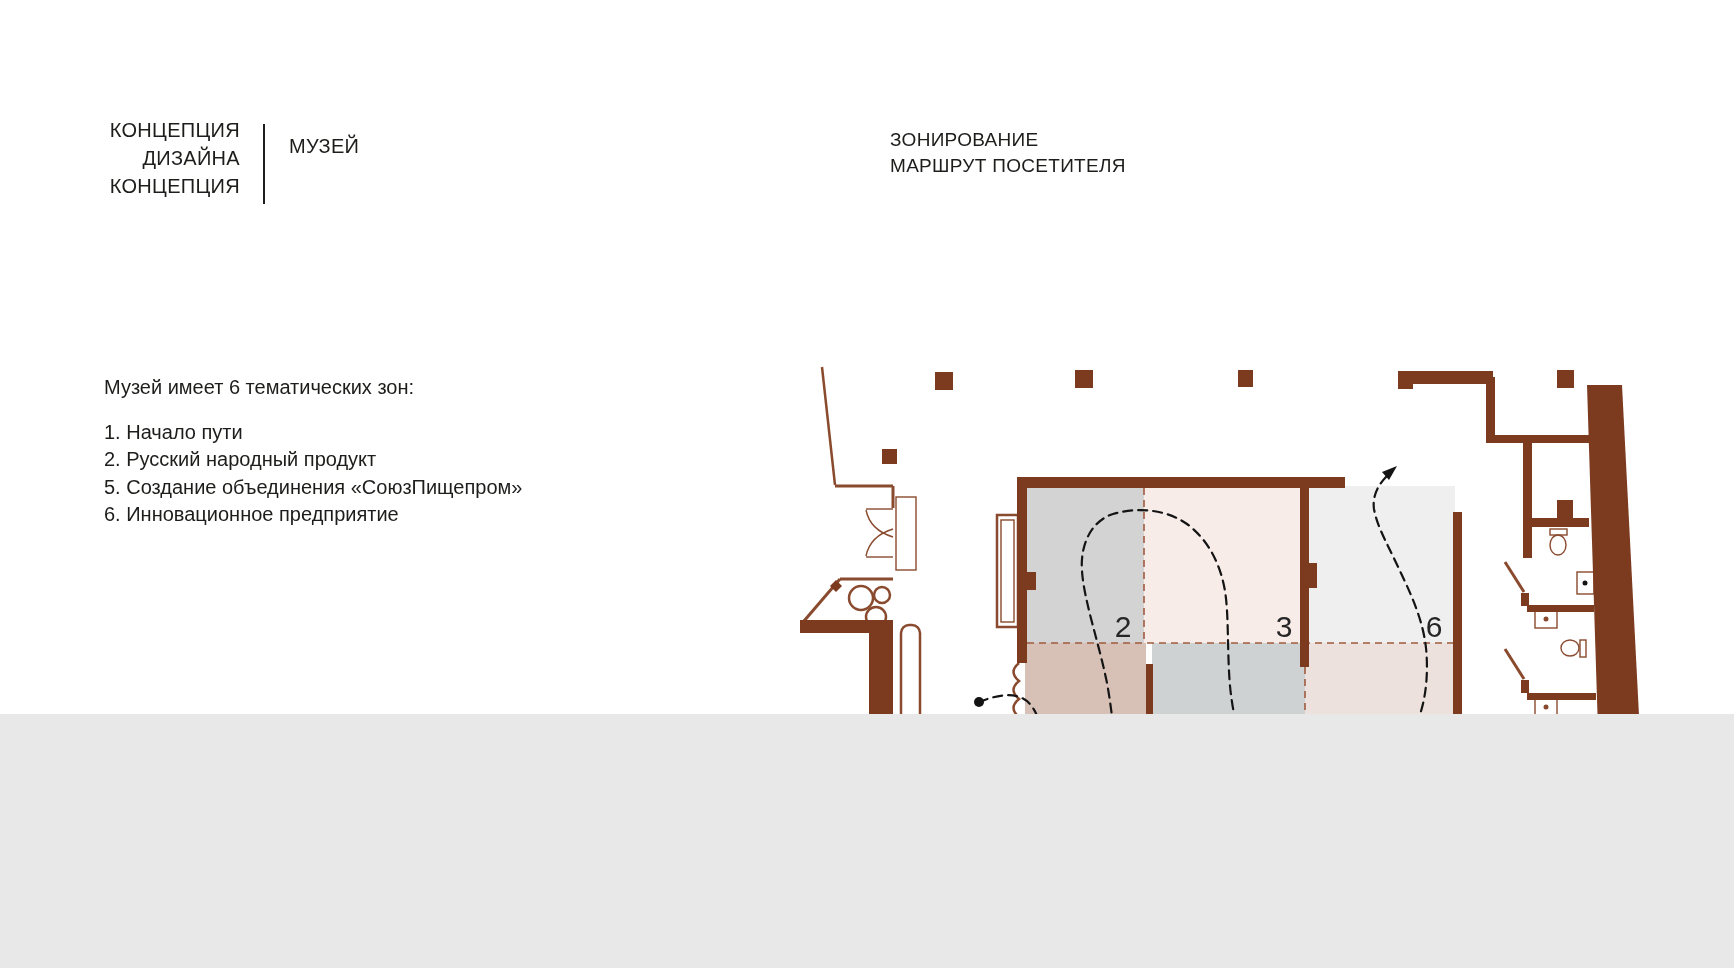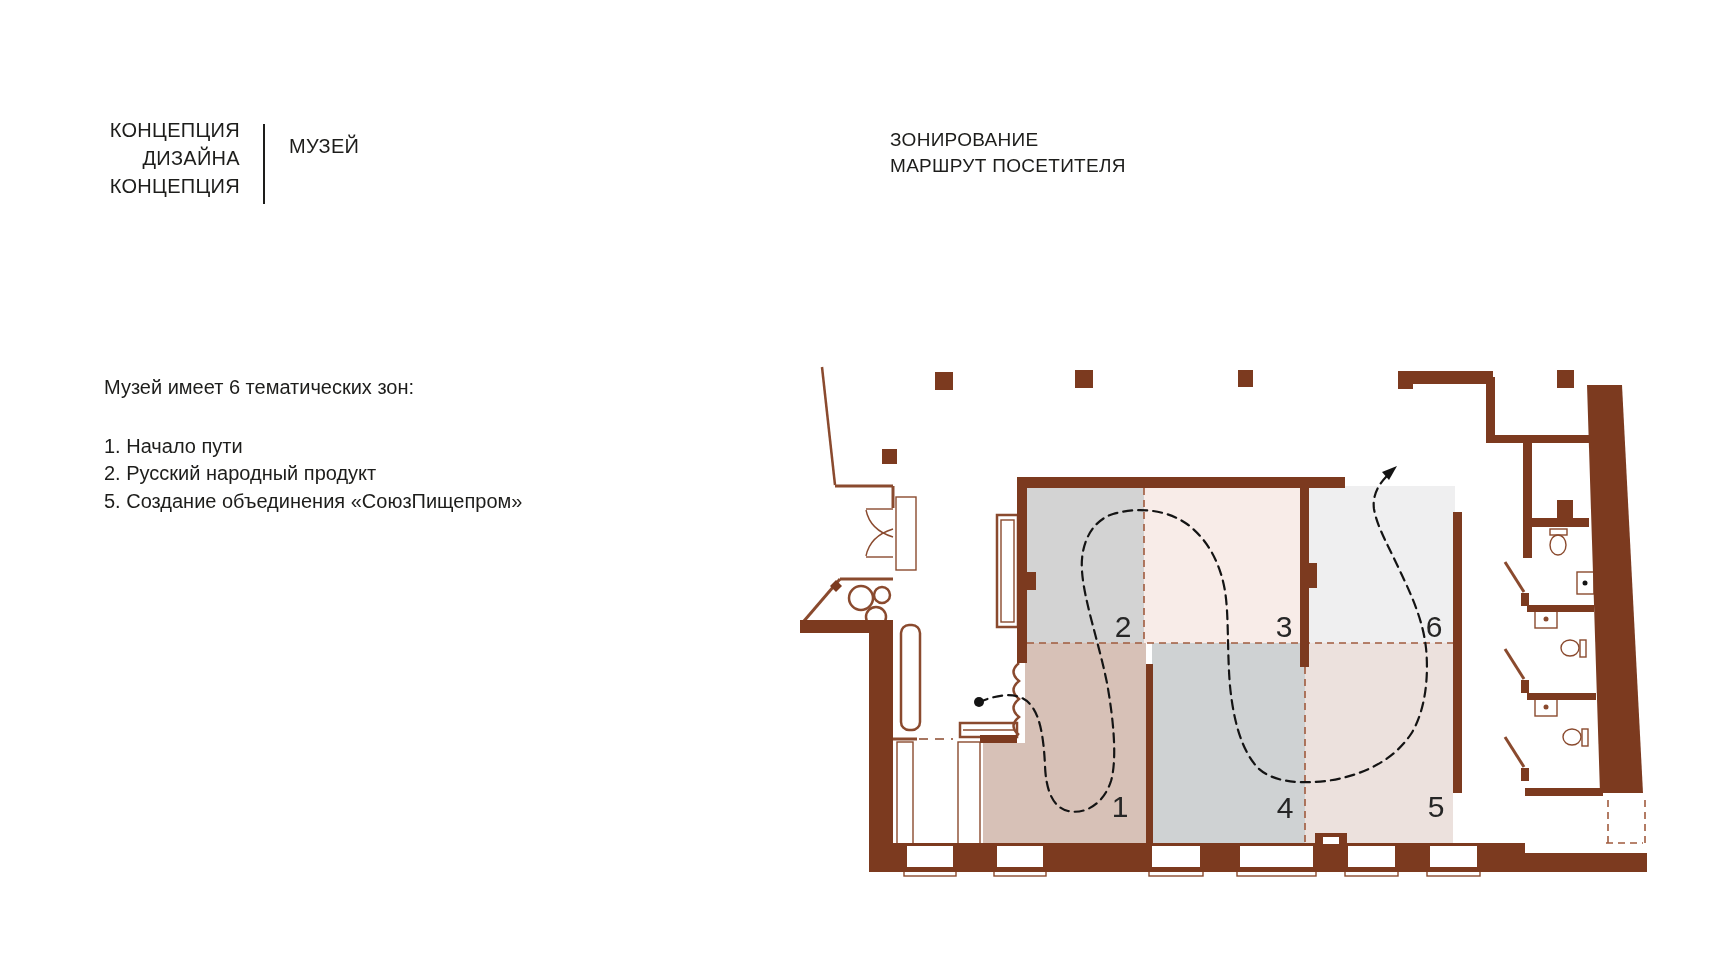--- a/index.html
+++ b/index.html
@@ -1,30 +1,30 @@
 <!DOCTYPE html>
 <html style="--wall: #7c3a1f; --wall-light: #8a4a2e; --divider: #a05b3e; --route: #141414; --text: #1d1d1b; --background: #ffffff;"><head>
 <meta charset="utf-8">
 <style>
   :root{
     --wall:#7c3a1f; --wall-light:#8a4a2e; --divider:#a05b3e;
     --route:#141414; --text:#1d1d1b; --background:#ffffff;
   }
   *{margin:0;padding:0;box-sizing:border-box;}
   body{background:#e8e8e8;font-family:"Liberation Sans",sans-serif;}
-  .page{position:relative;width:1734px;height:968px;background:var(--background);overflow:hidden;margin:0 auto;}
+  .page{position:relative;width:1734px;height:714px;background:var(--background);overflow:hidden;margin:0 auto;}
   .brand{position:absolute;left:88px;top:116px;width:152px;text-align:right;
          font-size:20px;line-height:28px;color:var(--text);letter-spacing:.3px;font-weight:500;}
   .brand-divider{position:absolute;left:263px;top:124px;width:2px;height:80px;background:var(--text);}
   .brand-suffix{position:absolute;left:289px;top:132px;font-size:20px;line-height:28px;
          color:var(--text);letter-spacing:.3px;font-weight:500;}
   .section-title{position:absolute;left:890px;top:127px;font-size:19px;line-height:26px;
          color:var(--text);letter-spacing:.3px;font-weight:500;}
   .legend{position:absolute;left:104px;top:374px;color:var(--text);font-size:20px;line-height:27.5px;}
-  .legend-intro{margin-bottom:31px;}
+  .legend-intro{margin-bottom:17px;}
   svg.plan{position:absolute;left:0;top:0;}
   .wall{fill:var(--wall);}
   .thin{stroke:var(--wall-light);fill:none;stroke-width:2.5;}
   .thin-1{stroke:var(--wall-light);fill:none;stroke-width:1.4;}
   .thin-3{stroke:var(--wall-light);fill:none;stroke-width:3;}
   .divider-line{stroke:var(--divider);stroke-width:1.6;fill:none;stroke-dasharray:7 5;}
   .route-line{stroke:var(--route);stroke-width:2.2;fill:none;stroke-dasharray:9 6;stroke-linecap:round;}
   .route-fill{fill:var(--route);}
   .zone-label{fill:#262626;font-family:"Liberation Sans",sans-serif;font-size:30px;font-weight:400;text-anchor:middle;}
   .white{fill:#ffffff;}
@@ -45,20 +45,21 @@
   <div class="section-title">
     <div>ЗОНИРОВАНИЕ</div>
     <div>МАРШРУТ ПОСЕТИТЕЛЯ</div>
   </div>
 
   <div class="legend">
     <div class="legend-intro">Музей имеет 6 тематических зон:</div>
     <div>1. Начало пути</div>
     <div>2. Русский народный продукт</div>
     <div>5. Создание объединения «СоюзПищепром»</div>
+    <div>6. Инновационное предприятие</div>
   </div>
 
   <svg class="plan" width="1734" height="968" viewBox="0 0 1734 968">
 
     <g>
       <polygon points="1025,643 1146,643 1146,845 983,845 983,743 1025,743" fill="#d7c1b7"></polygon>
       <rect x="1027" y="488" width="117" height="155" fill="#d3d3d3"></rect>
       <rect x="1144" y="488" width="156" height="155" fill="#f8ece8"></rect>
       <rect x="1152" y="643" width="153" height="202" fill="#cfd2d3"></rect>
       <rect x="1305" y="643" width="148" height="200" fill="#ece1dd"></rect>

